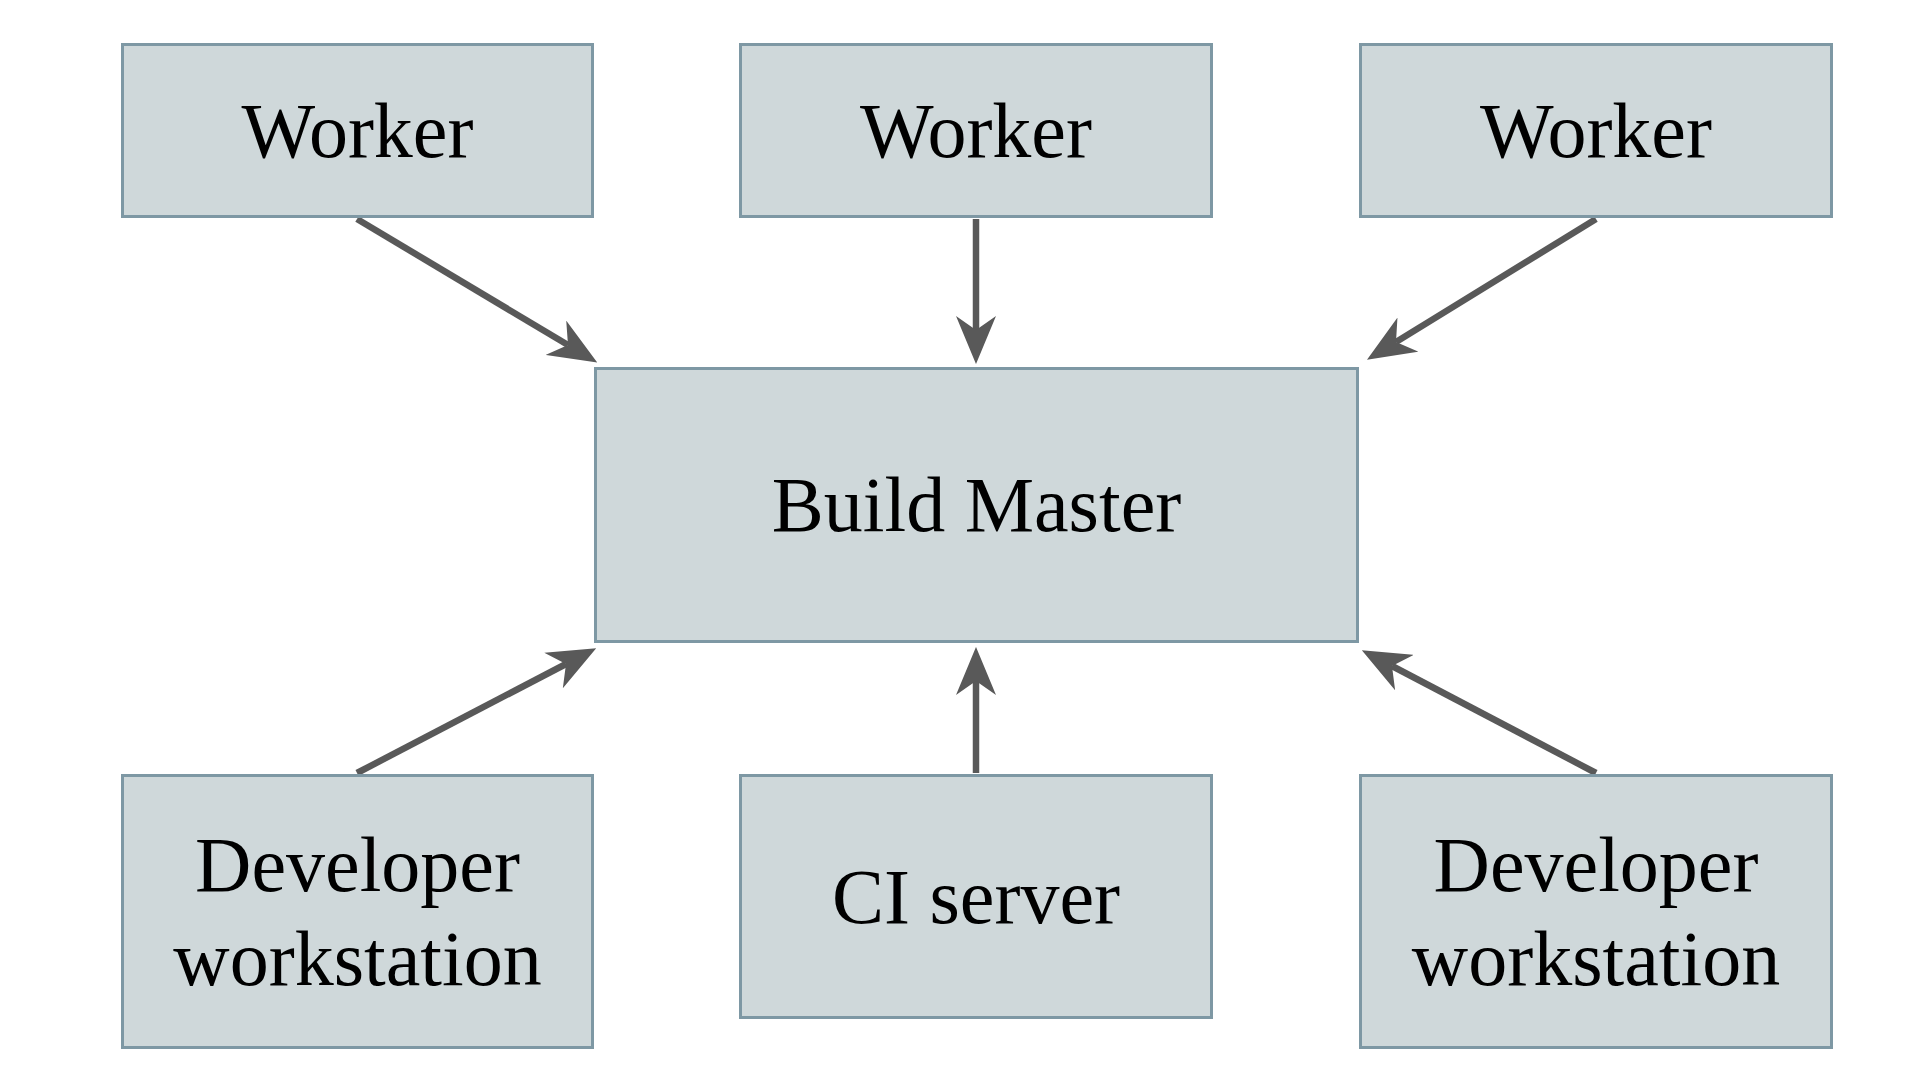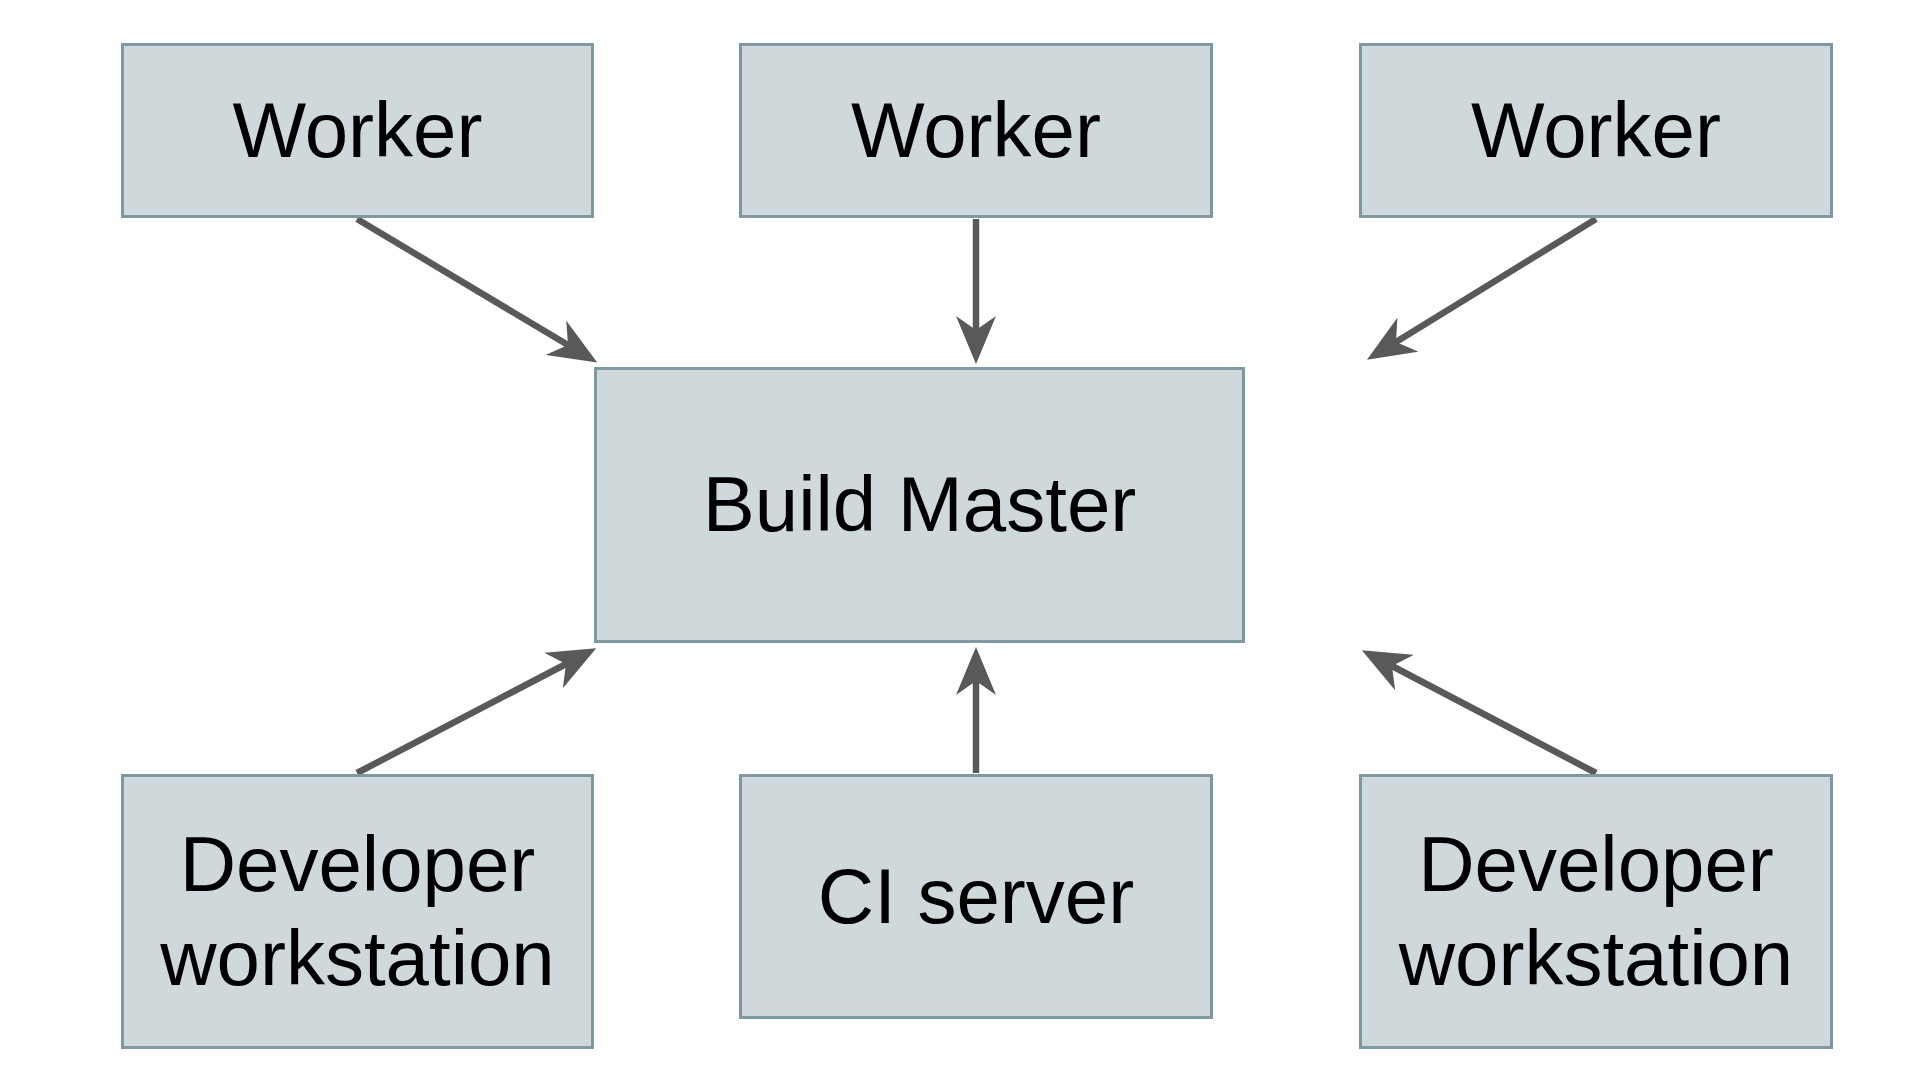--- a/index.html
+++ b/index.html
@@ -5,21 +5,21 @@
   html, body {
     margin: 0;
     padding: 0;
     background: #ffffff;
   }
   #canvas {
     position: relative;
     width: 1910px;
     height: 1090px;
     background: var(--bg, #ffffff);
-    font-family: Liberation Sans, sans-serif;
+    font-family: Liberation Serif, serif;
     overflow: hidden;
   }
   .node {
     position: absolute;
     box-sizing: border-box;
     background: var(--node-fill, #cfd8da);
     border: 3px solid var(--node-border, #7e98a4);
     display: flex;
     align-items: center;
     justify-content: center;
@@ -30,21 +30,21 @@
     font-size: 78px;
     line-height: 1.2;
     letter-spacing: 0px;
     padding: 0 14px;
   }
   
   #node-worker-1 { left: 121px;  top: 43px;  width: 473px; height: 175px; }
   #node-worker-2 { left: 739px;  top: 43px;  width: 474px; height: 175px; }
   #node-worker-3 { left: 1359px; top: 43px;  width: 474px; height: 175px; }
   
-  #node-build-master { left: 594px; top: 367px; width: 651px; height: 276px; }
+  #node-build-master { left: 594px; top: 367px; width: 765px; height: 276px; }
   
   #node-dev-left  { left: 121px;  top: 774px; width: 473px; height: 275px; }
   #node-ci-server { left: 739px;  top: 774px; width: 474px; height: 245px; }
   #node-dev-right { left: 1359px; top: 774px; width: 474px; height: 275px; }
 
   #edges-layer {
     position: absolute;
     left: 0; top: 0;
     width: 1910px;
     height: 1090px;

